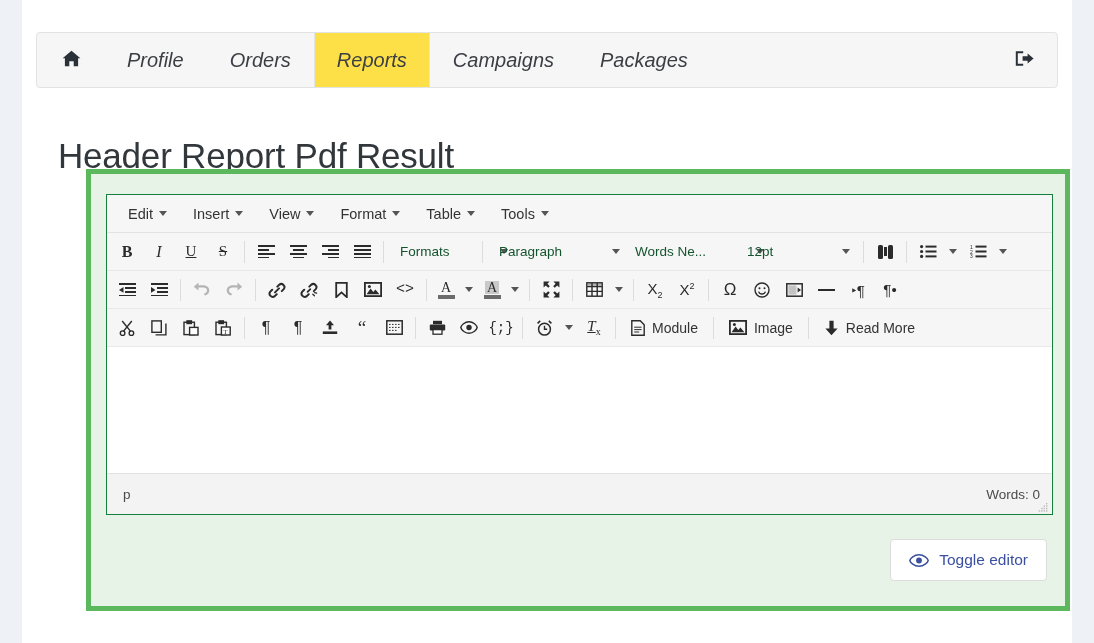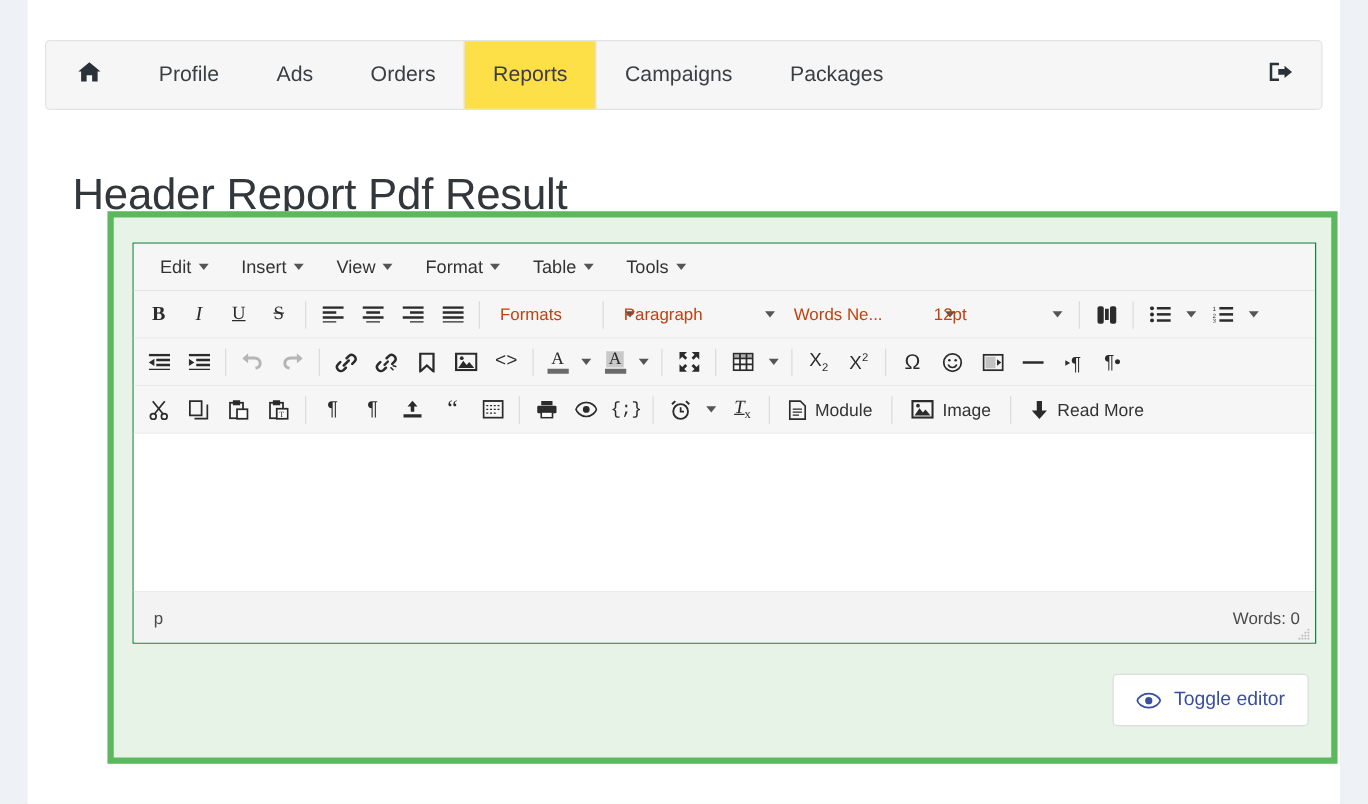--- a/index.html
+++ b/index.html
@@ -21,26 +21,27 @@
     position: absolute; left: 14px; top: 32px;
     width: 1022px; height: 56px;
     background: #f6f6f6;
     border: 1px solid #e3e3e3;
     border-radius: 4px;
     display: flex; align-items: stretch;
   }
   .nav-item {
     display: flex; align-items: center;
     padding: 0 22px;
-    font-size: 17px;
+    font-size: 20px;
     color: #3b3f44;
     text-decoration: none;
     border-left: 1px solid transparent;
     border-right: 1px solid transparent;
     white-space: nowrap;
+    font-style: italic;
   }
   .nav-item.home { padding: 0 22px 0 24px; }
   .nav-item.active {
     background: #fde047;
     border-left: 1px solid #e3e3e3;
     border-right: 1px solid #e3e3e3;
   }
   .nav-spacer { flex: 1; }
   .nav-right { display: flex; align-items: center; padding: 0 22px; }
   .icon-home, .icon-signout { display: block; }
@@ -116,21 +117,21 @@
   }
   .tb-split { display: flex; align-items: center; }
   .tb-caret-btn {
     display: flex; align-items: center; justify-content: center;
     width: 18px; height: 30px; border-radius: 3px;
   }
   .tb-listbox {
     display: flex; align-items: center; justify-content: space-between;
     height: 30px; margin: 0 2px;
     padding: 0 6px 0 9px;
-    font-size: 13.5px; color: #c2410c;
+    font-size: 13.5px; color: #14532d;
     border-radius: 3px;
     cursor: default;
     white-space: nowrap;
     gap: 40px;
   }
   .tb-listbox .caret { margin-left: 10px; }
   .lb-formats { width: 84px; }
   .lb-paragraph { width: 132px; justify-content: space-between; }
   .lb-font { width: 108px; }
   .lb-size { width: 118px; }
@@ -194,23 +195,20 @@
     <a class="nav-item home">
       <span class="icon-home">
         <svg width="19" height="17" viewBox="0 0 19 17">
           <path d="M9.5 0.8 L0.6 8.2 h2.3 v8.0 h4.4 v-5.0 h4.4 v5.0 h4.4 v-8.0 h2.3 Z" fill="#2b3138"></path>
         </svg>
       </span>
     </a>
 
     <a class="nav-item">
       <span>Profile</span>
-    </a>
-    <a class="nav-item">
-      <span>Ads</span>
     </a>
     <a class="nav-item">
       <span>Orders</span>
     </a>
     <a class="nav-item active">
       <span>Reports</span>
     </a>
     <a class="nav-item">
       <span>Campaigns</span>
     </a>

